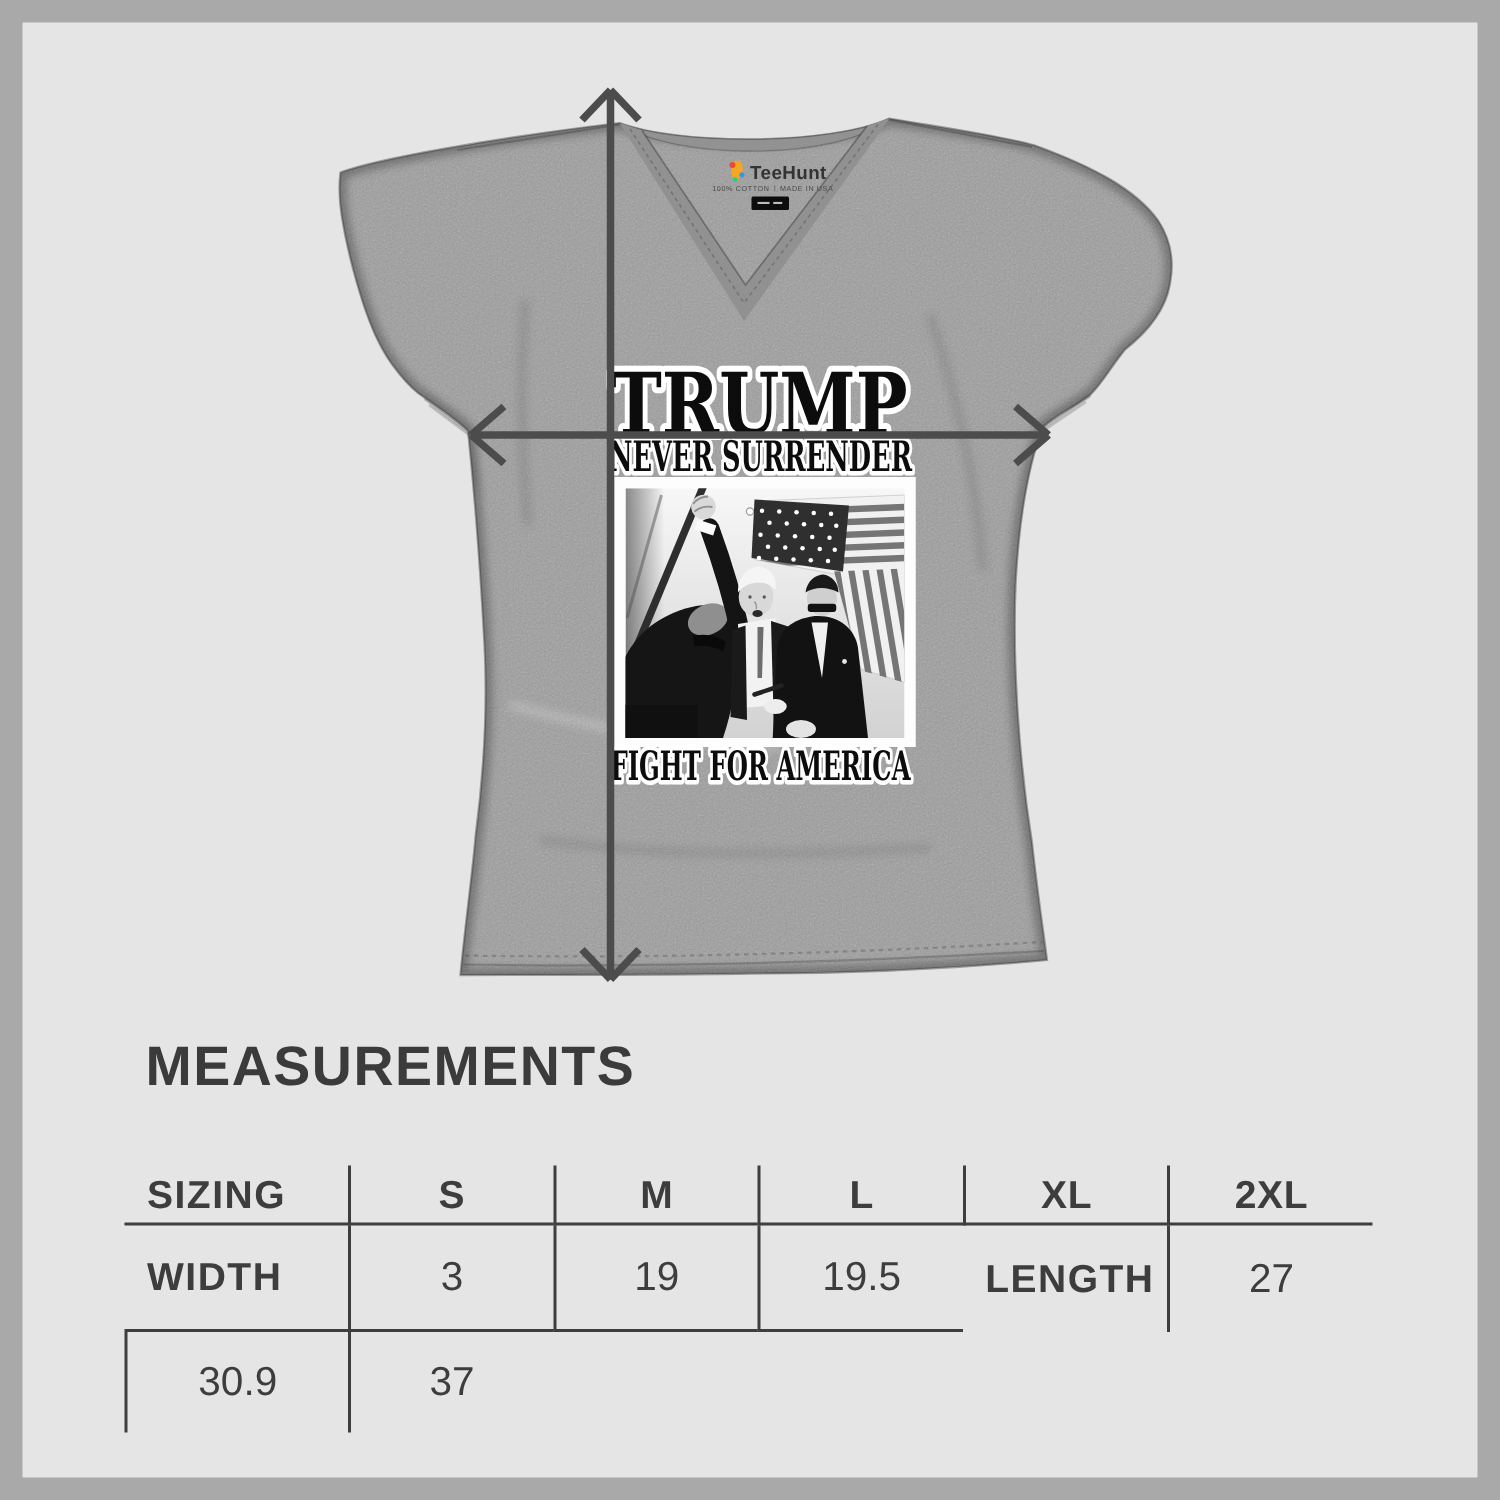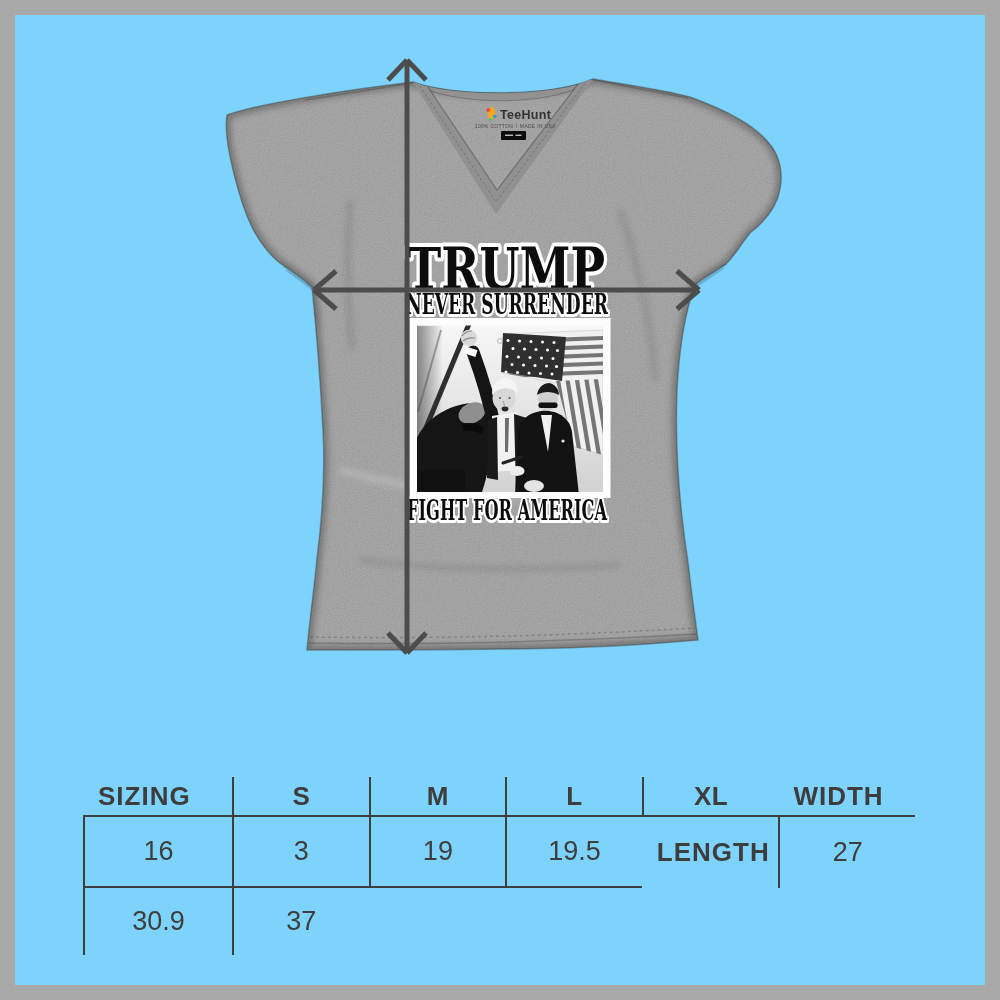--- a/index.html
+++ b/index.html
@@ -1,16 +1,16 @@
 <!DOCTYPE html>
 <html><head>
 <meta charset="utf-8">
 <style>
   html,body{margin:0;padding:0;background:#fff;}
-  .stage{position:relative;width:1000px;height:1000px;background:#7dd3fc;overflow:hidden;
+  .stage{position:relative;width:1000px;height:1000px;background:#e5e5e5;overflow:hidden;
          font-family:"Liberation Sans",sans-serif;}
   .frame{position:absolute;inset:0;border:15px solid #a9a9a9;pointer-events:none;z-index:50;}
   .shirt-svg{position:absolute;left:0;top:0;z-index:5;}
   .m-title{position:absolute;left:97px;top:692px;font-size:37px;font-weight:700;
            color:#3b3b3b;letter-spacing:1px;line-height:1;z-index:10;}
   .size-table{position:absolute;left:83px;top:777px;width:832px;z-index:10;
               display:grid;grid-template-columns:149px repeat(5,1fr);
               grid-template-rows:40px 71px 67px;}
   .cell{display:flex;align-items:center;justify-content:center;
         font-size:26px;color:#3d3d3d;}
@@ -249,31 +249,32 @@
         <path d="M407,653 L388,633 M407,653 L426,633"></path>
       </g>
       <g>
         <path d="M315,290 L698,290"></path>
         <path d="M314,290 L336,271 M314,290 L336,309"></path>
         <path d="M699,290 L677,271 M699,290 L677,309"></path>
       </g>
     </g>
   </svg>
 
+  <div class="m-title">MEASUREMENTS</div>
 
   <div class="size-table">
 
     <div class="cell head rowlabel hline">SIZING</div>
     <div class="cell head vline hline">S</div>
     <div class="cell head vline hline">M</div>
     <div class="cell head vline hline">L</div>
     <div class="cell head vline hline">XL</div>
+    <div class="cell head vline hline">2XL</div>
 
     <div class="cell rowlabel hline">WIDTH</div>
-    <div class="cell val vline hline">16</div>
     <div class="cell val vline hline">3</div>
     <div class="cell val vline hline">19</div>
     <div class="cell val vline hline">19.5</div>
 
     <div class="cell rowlabel">LENGTH</div>
     <div class="cell val vline">27</div>
     <div class="cell val vline">30.9</div>
     <div class="cell val vline">37</div>
   </div>
 

